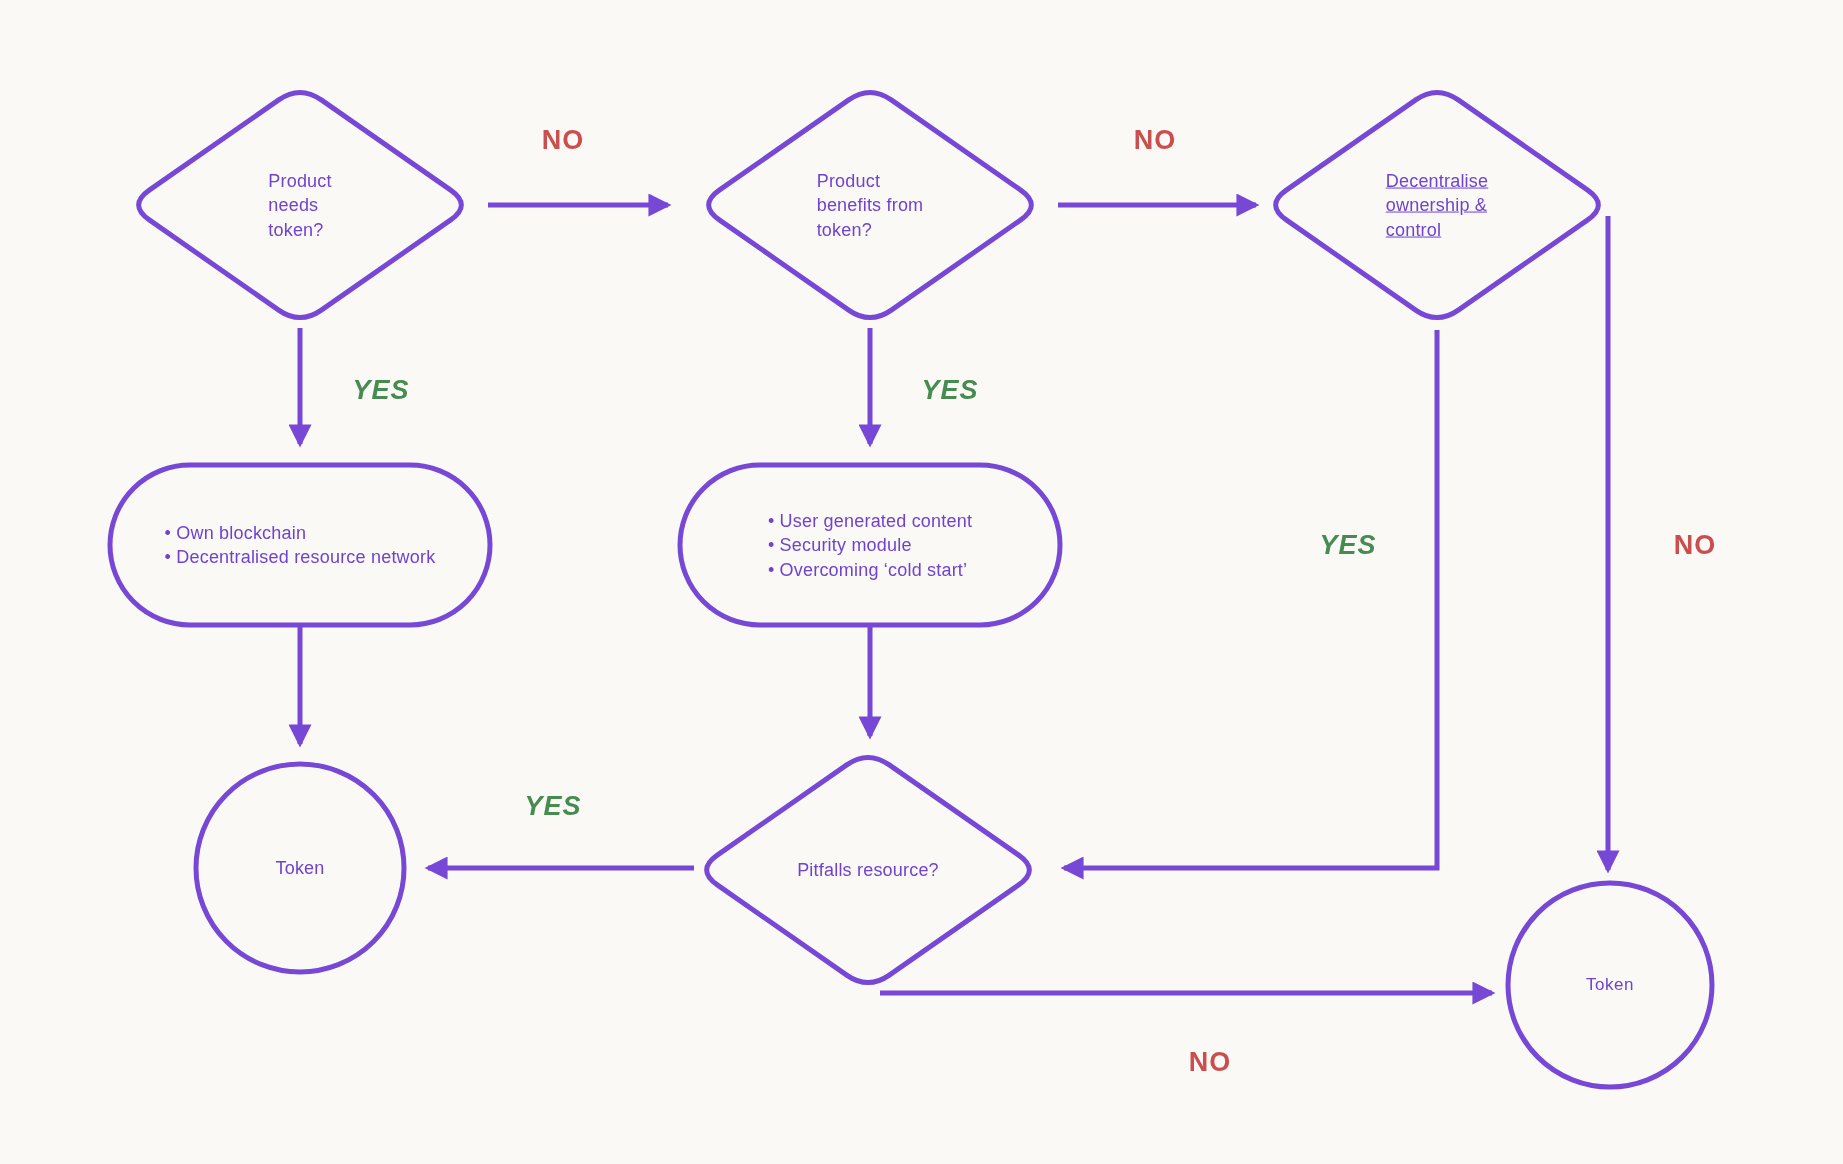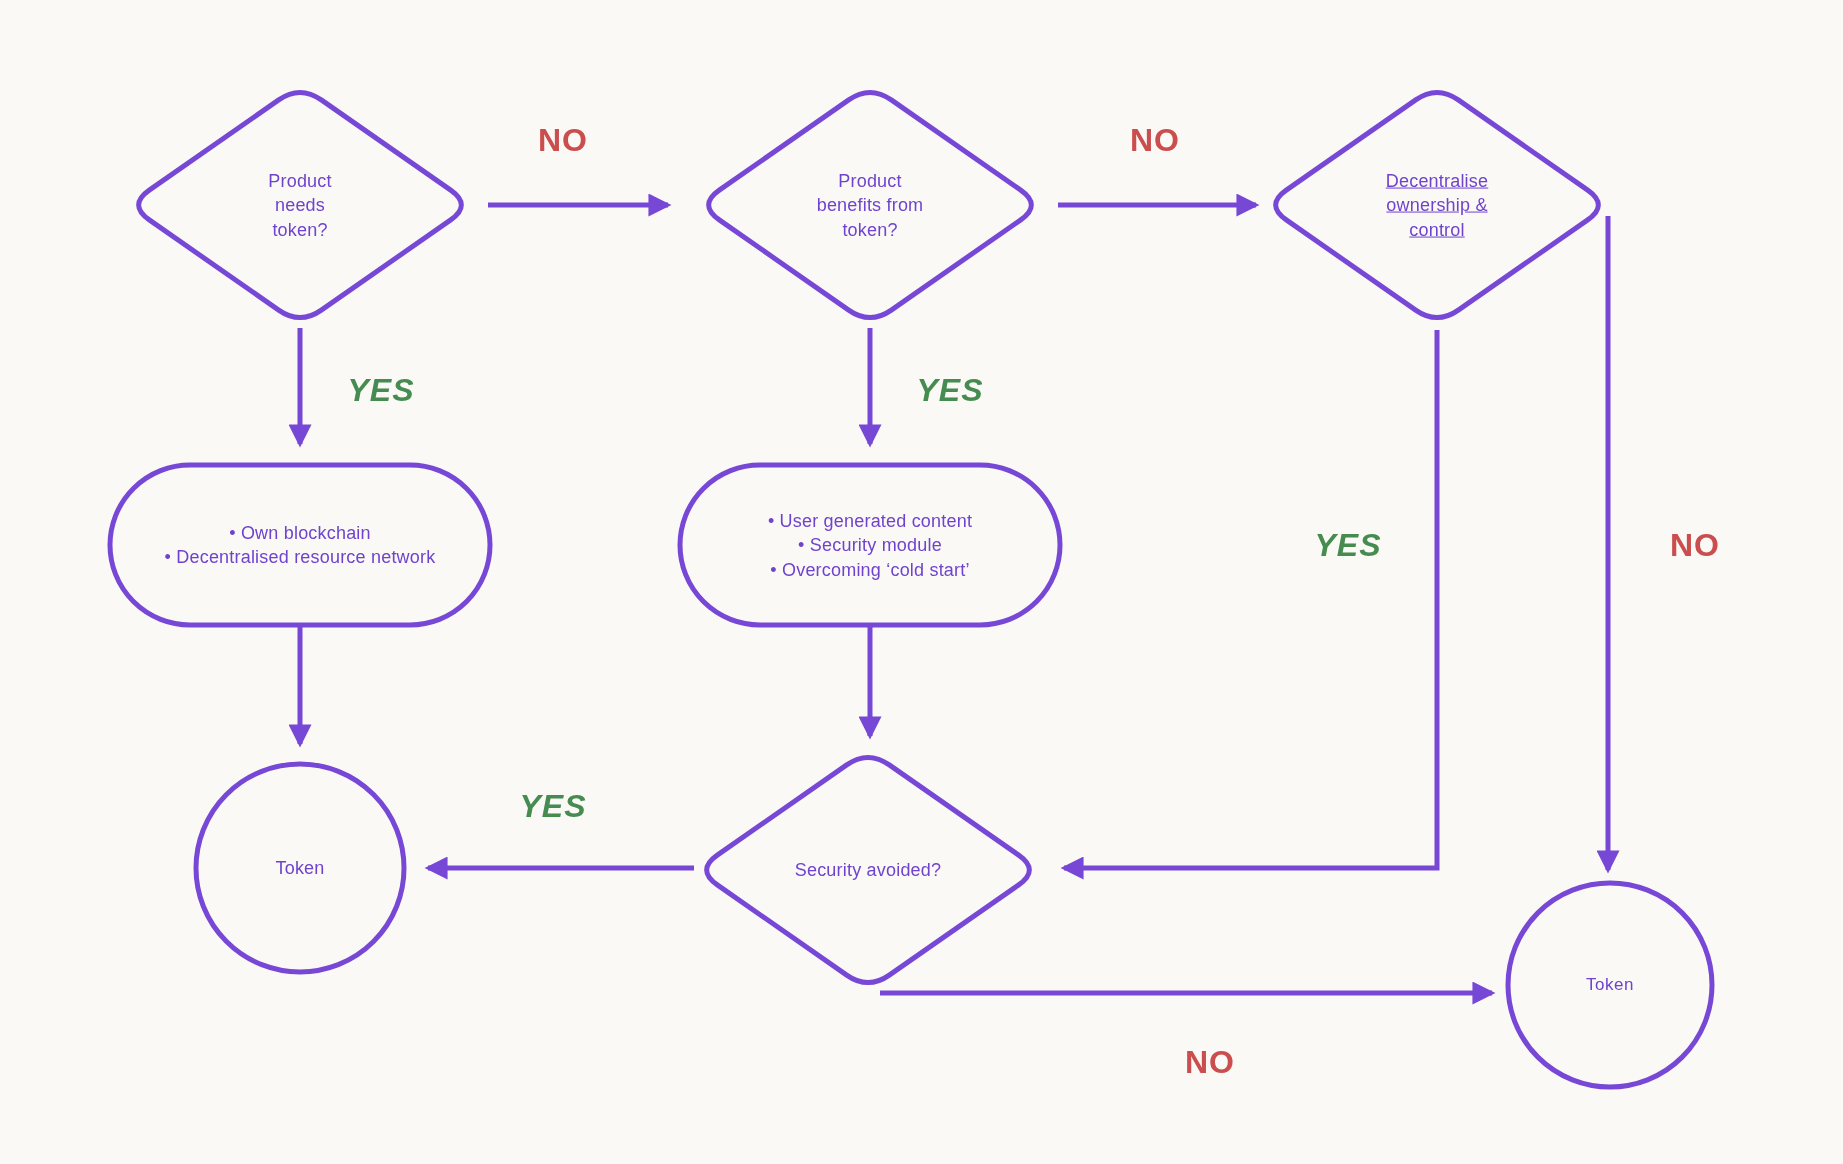--- a/index.html
+++ b/index.html
@@ -23,31 +23,30 @@
     overflow:hidden;
   }
   .stage svg{position:absolute;left:0;top:0;}
   .shape{fill:var(--background);stroke:var(--purple);stroke-width:5;}
   .edge{fill:none;stroke:var(--purple);stroke-width:5;}
   .ah{fill:var(--purple);}
   .label{
     position:absolute;
     transform:translate(-50%,-50%);
     white-space:pre-line;
-    text-align:center;
     color:var(--text-purple);
     font-size:18px;
     font-weight:500;
     line-height:1.35;
     letter-spacing:0.2px;
   }
   .edge-label{
     position:absolute;
     transform:translate(-50%,-50%);
-    font-size:32px;
+    font-size:27px;
     font-weight:700;
     letter-spacing:1px;
     line-height:1;
   }
   .yes{color:var(--green);font-style:italic;}
   .no{color:var(--red);}
   .token-right{font-size:17px;font-weight:400;letter-spacing:0.5px;}
 </style>
 </head>
 <body>
@@ -91,21 +90,21 @@
 benefits from
 token?</div>
   <div class="label" style="left:1437px;top:205px;text-decoration:underline;">Decentralise
 ownership &amp;
 control</div>
   <div class="label" style="left:870px;top:545px;">• User generated content
 • Security module
 • Overcoming ‘cold start’</div>
   <div class="label" style="left:300px;top:545px;">• Own blockchain
 • Decentralised resource network</div>
-  <div class="label" style="left:868px;top:870px;">Security avoided?</div>
+  <div class="label" style="left:868px;top:870px;">Pitfalls resource?</div>
   <div class="label" style="left:300px;top:868px;">Token</div>
   <div class="label token-right" style="left:1610px;top:985px;">Token</div>
 
   <div class="edge-label no" style="left:563px;top:140px;">NO</div>
   <div class="edge-label no" style="left:1155px;top:140px;">NO</div>
   <div class="edge-label yes" style="left:381px;top:390px;">YES</div>
   <div class="edge-label yes" style="left:950px;top:390px;">YES</div>
   <div class="edge-label yes" style="left:1348px;top:545px;">YES</div>
   <div class="edge-label no" style="left:1695px;top:545px;">NO</div>
   <div class="edge-label yes" style="left:553px;top:806px;">YES</div>

